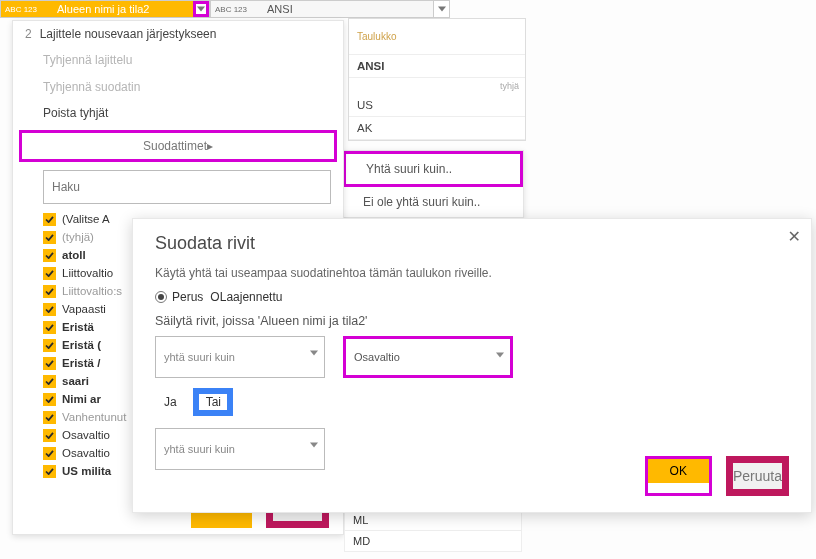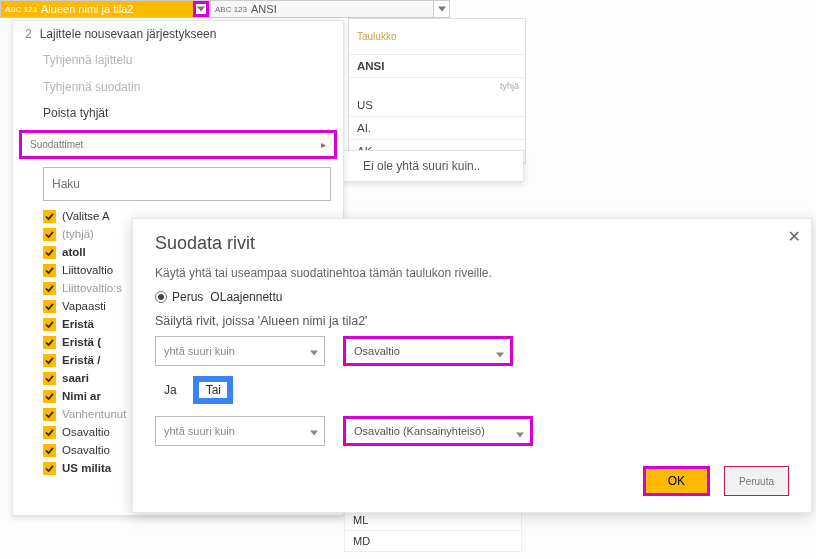--- a/index.html
+++ b/index.html
@@ -4,39 +4,39 @@
 <style>
   * { box-sizing: border-box; font-family: "Segoe UI", Arial, sans-serif; }
   body { margin: 0; width: 816px; height: 559px; background: #fdfdfd; color: #333; font-size: 12px; overflow: hidden; position: relative; }
 
   
   .colheaders { display:flex; height:18px; }
   .colhead { position:relative; display:flex; align-items:center; padding:0 4px; background:#f7f7f7; border:1px solid #ccc; font-size:11px; color:#555; }
   .colhead .dd { position:absolute; right:0; top:0; width:16px; height:100%; background:#fff; border-left:1px solid #ccc; display:flex; align-items:center; justify-content:center; }
   .colhead .dd svg { width:8px; height:6px; }
   .colsel { background:#ffb900 !important; color:#fff; }
-  .abc123 { font-size:8px; line-height:7px; color:#6a6a6a; margin-right:4px; }
+  .abc123 { font-size:8px; line-height:7px; color:#6a6a6a; margin-right:20px; }
 
   
   .menu { position:absolute; left:12px; top:20px; width:332px; background:#fff; border:1px solid #e5e5e5; box-shadow:0 2px 6px rgba(0,0,0,.12); padding-bottom:6px; }
   .menu .mitem { padding:6px 14px 6px 30px; font-size:12px; color:#434343; cursor:default; }
   .menu .mitem.dis { color:#b5b5b5; }
   .menu .sep { height:1px; }
-  .suodattimet { margin:4px 6px 0 6px; padding:6px 8px; border:3px solid #d400d4; display:flex; justify-content:space-between; align-items:center; font-size:10px; color:#777; }
+  .suodattimet { margin:4px 6px 0 6px; padding:6px 8px; border:3px solid #d400d4; display:flex; justify-content:center; align-items:center; font-size:12px; color:#777; }
   .haku { margin:8px 12px 6px 30px; }
   .haku input { width:100%; height:24px; border:1px solid #bbb; padding:16px 8px; font-size:12px; color:#888; }
   .chklist { margin:4px 0 0 30px; max-height:300px; overflow:hidden; }
   .chkrow { display:flex; align-items:center; height:18px; gap:6px; font-size:11.5px; }
   .chkrow .cb { width:13px; height:13px; background:#ffb900; display:flex; align-items:center; justify-content:center; }
   .chkrow .cb svg { width:9px; height:7px; }
   .chkrow .lbl.bold { font-weight:600; }
   .chkrow .lbl.dim { color:#9a9a9a; }
   .menufoot { display:flex; justify-content:flex-end; gap:14px; padding:8px 14px 0 0; }
   .btn-ok { background:#ffb900; border:none; padding:5px 22px; font-size:12px; cursor:pointer; }
-  .btn-cancel { background:#f1f1f1; border:1px solid #be185d; padding:5px 14px; font-size:10px; color:#777; cursor:pointer; }
+  .btn-cancel { background:#f1f1f1; border:7px solid #be185d; padding:5px 0; font-size:14px; color:#777; cursor:pointer; }
 
   
   .submenu { position:absolute; left:342px; top:150px; width:182px; background:#fff; border:1px solid #e5e5e5; box-shadow:0 2px 6px rgba(0,0,0,.12); }
   .submenu .sitem { padding:8px 20px; font-size:12px; color:#555; }
   .submenu .sitem.hi { border:3px solid #d400d4; }
 
   
   .ansilist { position:absolute; left:348px; top:18px; width:178px; background:#fff; border:1px solid #ddd; }
   .ansilist .ahdr { padding:12px 8px; font-size:10px; color:#cfa24a; border-bottom:1px solid #eee; }
   .ansilist .arow { padding:5px 8px; font-size:11.5px; border-bottom:1px solid #eee; color:#444; }
@@ -51,21 +51,21 @@
   .dialog { position:absolute; left:132px; top:218px; width:680px; height:295px; background:#fff; border:1px solid #e8e8e8; box-shadow:0 3px 14px rgba(0,0,0,.18); padding:14px 22px; }
   .dialog .close { position:absolute; right:10px; top:8px; font-size:16px; color:#666; cursor:pointer; }
   .dialog h1 { margin:0 0 12px 0; font-size:18px; font-weight:400; color:#4a4a4a; }
   .dialog .sub { font-size:12px; color:#666; margin-bottom:10px; }
   .radiorow { display:flex; align-items:center; font-size:12px; margin-bottom:10px; }
   .radiorow .r { display:flex; align-items:center; gap:5px; }
   .radiorow .dot { width:12px; height:12px; border-radius:50%; border:1px solid #777; display:flex; align-items:center; justify-content:center; }
   .radiorow .dot.on::after { content:""; width:6px; height:6px; border-radius:50%; background:#444; }
   .sect { font-size:12.5px; color:#555; margin-bottom:8px; }
   .filtrow { display:flex; gap:18px; align-items:center; margin-bottom:10px; }
-  .combo { position:relative; width:170px; height:30px; border:1px solid #bbb; display:flex; align-items:center; padding:0 8px; font-size:11px; color:#888; background:#fff; }
+  .combo { position:relative; width:170px; height:42px; border:1px solid #bbb; display:flex; align-items:center; padding:0 8px; font-size:11px; color:#888; background:#fff; }
   .combo .arr { position:absolute; right:6px; top:9px; }
   .combo .arr svg { width:8px; height:6px; }
   .combo.hi { border:3px solid #d400d4; color:#555; }
   .jaTai { display:flex; align-items:center; gap:16px; margin:4px 0 12px 4px; font-size:12px; }
   .jaTai .opt { display:flex; align-items:center; gap:5px; }
   .jaTai .opt.hi { border:6px solid #3b82f6; padding:1px 6px 1px 2px; }
   .dfoot { position:absolute; right:22px; bottom:16px; display:flex; gap:14px; }
   .dfoot .okwrap { border:3px solid #d400d4; }
 </style>
 </head>
@@ -92,25 +92,25 @@
         </svg>
       </div>
   </div>
 </div>
 
 <div class="ansilist">
   <div class="ahdr">Taulukko</div>
   <div class="arow bold">ANSI</div>
   <div class="tail">tyhjä</div>
   <div class="arow">US</div>
-  <div class="arow">AI.</div>
   <div class="arow">AK</div>
 </div>
 
 <div class="submenu">
+  <div class="sitem hi">Yhtä suuri kuin..</div>
   <div class="sitem">Ei ole yhtä suuri kuin..</div>
 </div>
 
 <div class="menu">
   <div class="mitem">
     <span style="margin-left:-18px;margin-right:8px;color:#888">2</span><span>Lajittele nousevaan järjestykseen</span>
   </div>
   <div class="mitem dis">Tyhjennä lajittelu</div>
   <div class="sep"></div>
   <div class="mitem dis">Tyhjennä suodatin</div>
@@ -297,25 +297,19 @@
       </div>
   </div>
 
   <div class="filtrow">
     <div class="combo">
       <span>yhtä suuri kuin</span>
       <span class="arr"><svg viewBox="0 0 10 6">
             <path d="M0 0 L5 6 L10 0 Z" fill="#888"></path>
           </svg></span>
     </div>
-    <div class="combo hi" style="width:190px">
-      <span>Osavaltio (Kansainyhteisö)</span>
-      <span class="arr"><svg viewBox="0 0 10 6">
-            <path d="M0 0 L5 6 L10 0 Z" fill="#888"></path>
-          </svg></span>
-    </div>
   </div>
 
   <div class="dfoot">
     <span class="okwrap"><button class="btn-ok">OK</button></span>
     <button class="btn-cancel">Peruuta</button>
   </div>
 </div>
 
 </body></html>

